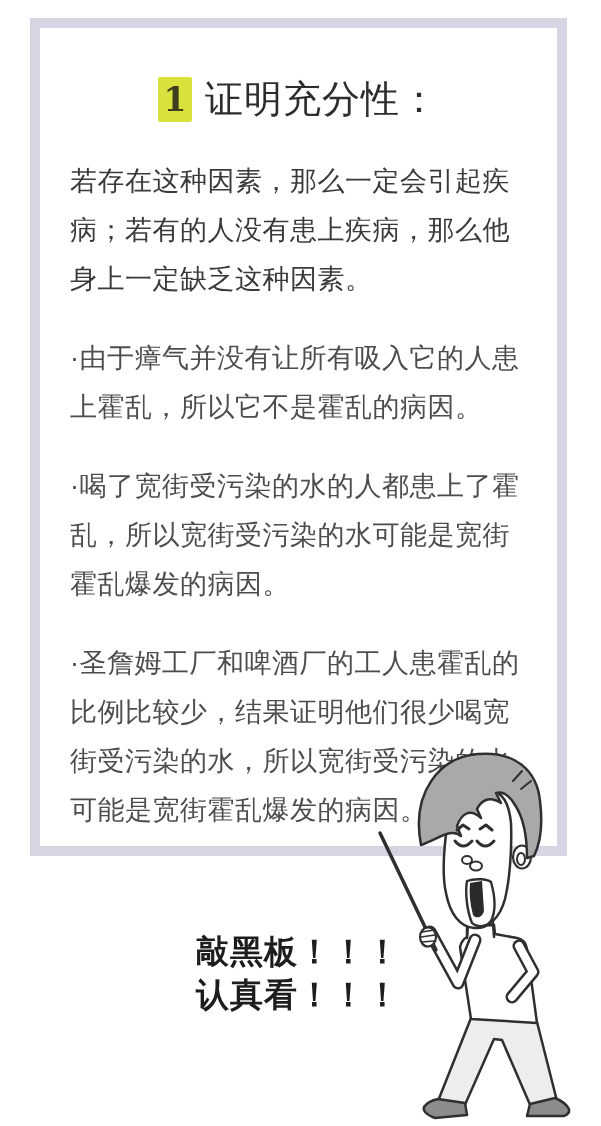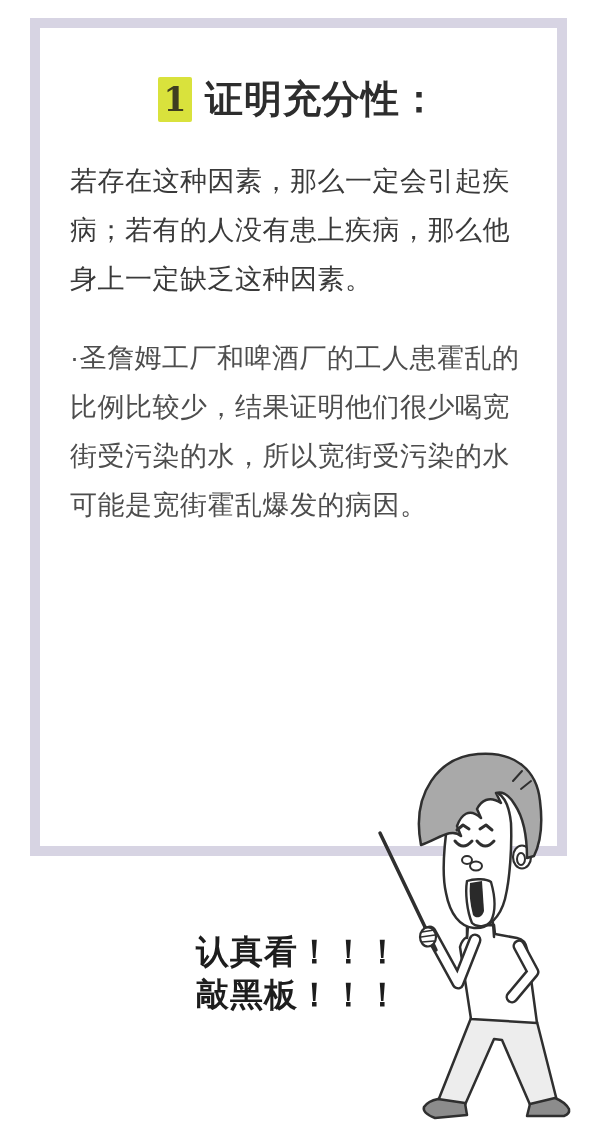--- a/index.html
+++ b/index.html
@@ -28,21 +28,21 @@
   .badge {
     display: inline-flex; align-items: center; justify-content: center;
     width: 34px; height: 45px;
     background: #d9e23c;
     color: #3f3d20;
     font-family: "DejaVu Serif", serif;
     font-weight: 700; font-size: 33px;
     border-radius: 2px;
   }
   .title {
-    font-size: 38px; font-weight: 700; color: #2d2d2d;
+    font-size: 38px; font-weight: 400; color: #2d2d2d;
     letter-spacing: 1px; line-height: 48px;
   }
 
   .intro {
     margin-top: 34px;
     font-size: 27px; font-weight: 400;
     line-height: 49px; color: #3a3a3a;
     letter-spacing: 0.5px;
   }
   .bullet {
@@ -74,28 +74,30 @@
   <div class="card">
     <div class="card-inner">
 
       <div class="title-row">
         <span class="badge">1</span>
         <span class="title">证明充分性：</span>
       </div>
 
       <p class="intro">若存在这种因素，那么一定会引起疾病；若有的人没有患上疾病，那么他身上一定缺乏这种因素。</p>
 
+      <p class="bullet">·由于瘴气并没有让所有吸入它的人患上霍乱，所以它不是霍乱的病因。</p>
+      <p class="bullet">·喝了宽街受污染的水的人都患上了霍乱，所以宽街受污染的水可能是宽街霍乱爆发的病因。</p>
       <p class="bullet">·圣詹姆工厂和啤酒厂的工人患霍乱的比例比较少，结果证明他们很少喝宽街受污染的水，所以宽街受污染的水可能是宽街霍乱爆发的病因。</p>
 
     </div>
   </div>
 
   <div class="callout">
+    <div>敲黑板！！！</div>
     <div>认真看！！！</div>
-    <div>敲黑板！！！</div>
   </div>
 
   <svg class="character" viewBox="0 0 215 385" xmlns="http://www.w3.org/2000/svg">
     <g stroke="#2f2f2f" stroke-width="2.5" stroke-linejoin="round" stroke-linecap="round">
 
       <path d="M96,277 L162,281 L182,360 L156,366 L127,299 L119,298 L89,366 L63,360 Z" fill="#ededed"></path>
 
       <path d="M63,358 L90,362 L92,374 L60,377 Q47,372 49,366 Q53,360 63,358 Z" fill="#8c8c8c"></path>
       <path d="M155,363 L180,357 Q190,361 194,368 Q195,373 189,375 L152,375 Z" fill="#8c8c8c"></path>
 

